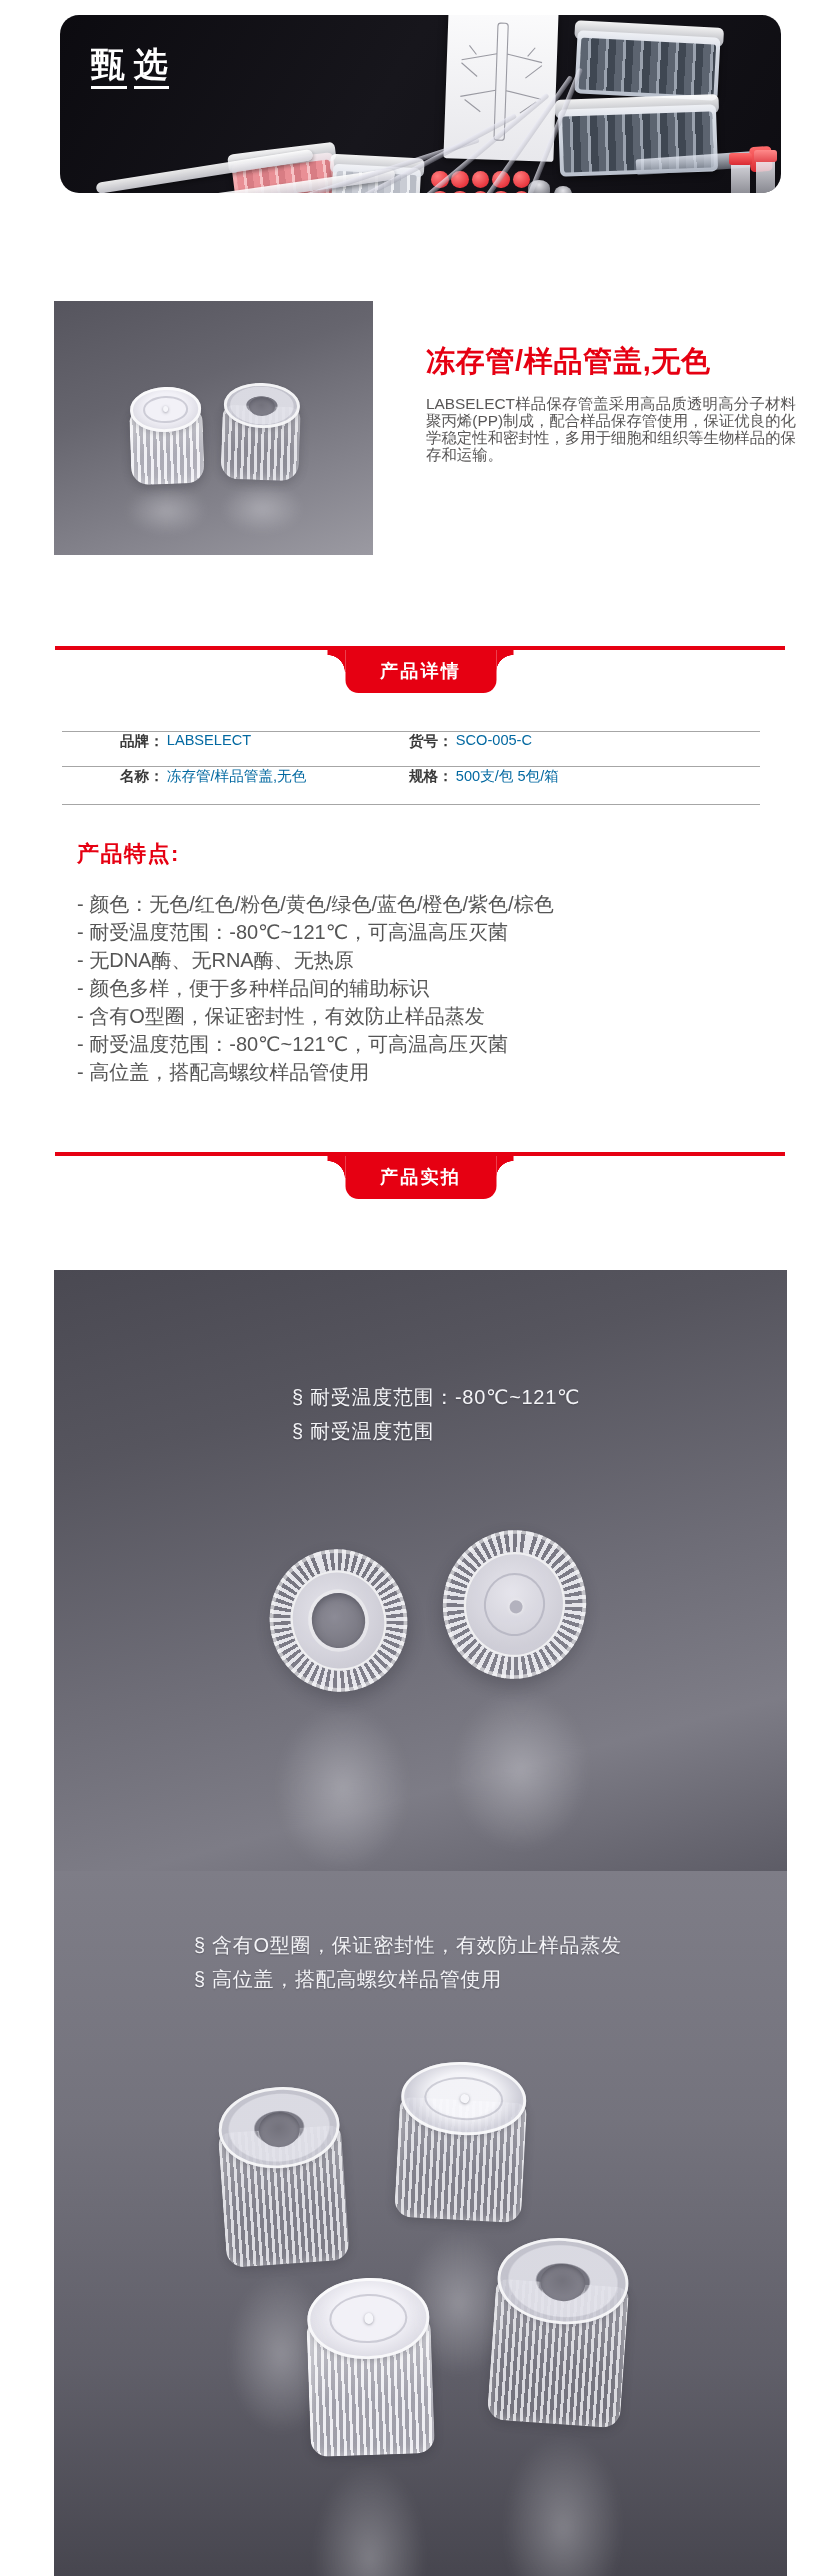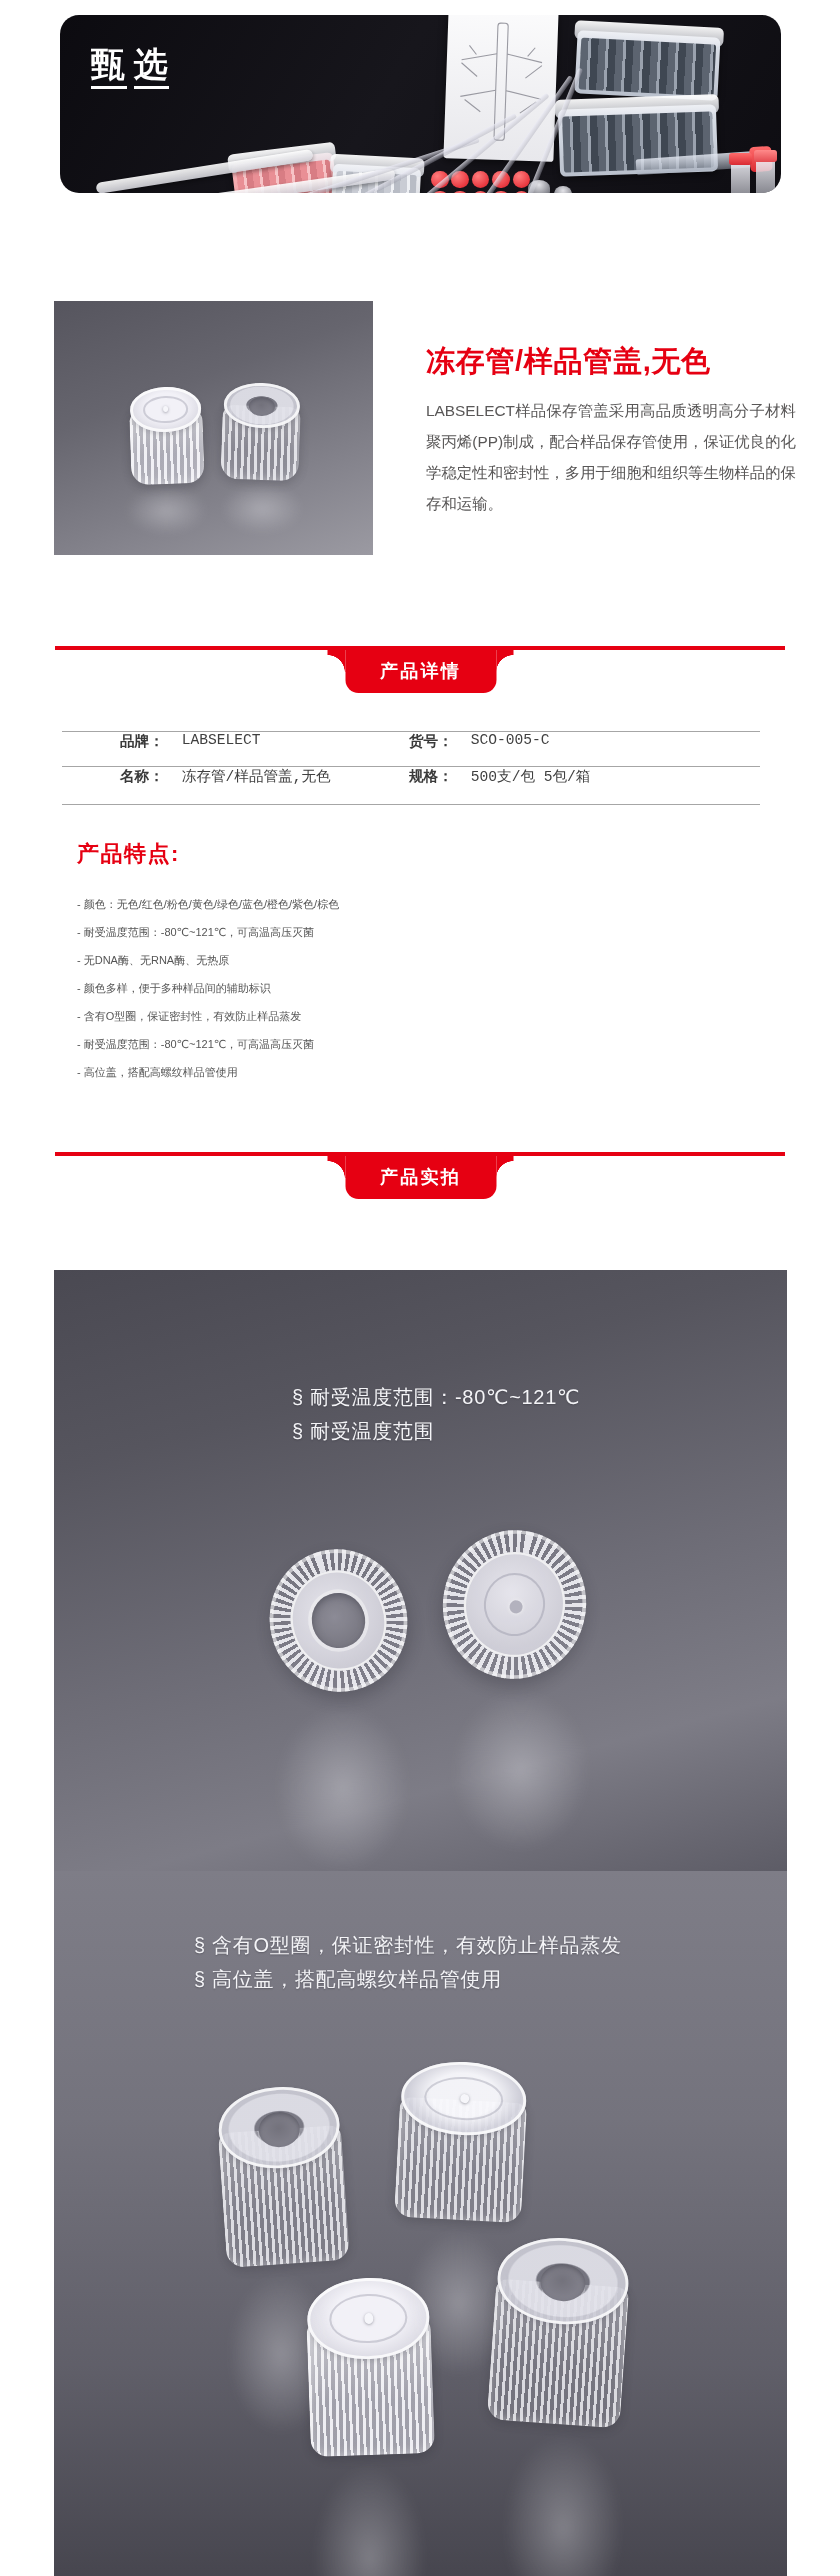--- a/index.html
+++ b/index.html
@@ -36,46 +36,46 @@
   .conical .cap{position:absolute;right:-11.7px;top:-4.4px;width:22px;height:25px;border-radius:4.4px;
     background:linear-gradient(180deg,#ff6b6b,#d92b33);}
   .cryovial{width:19px;height:42px;border-radius:3.7px;background:linear-gradient(180deg,rgba(240,240,246,.9),rgba(190,192,202,.6));}
   .cryovial .vcap{position:absolute;left:-2.2px;top:-7.3px;width:23.4px;height:11.7px;border-radius:2.9px;}
   .minicap{width:22px;height:16px;border-radius:50% 50% 4.4px 4.4px;background:radial-gradient(circle at 50% 30%,rgba(250,250,255,.9),rgba(180,184,196,.5));}
 
   
   .intro-photo{position:absolute;left:54px;top:301px;width:319px;height:254px;
     background:linear-gradient(160deg,#56555e 0%,#66656e 35%,#84838c 72%,#9b9aa2 100%);}
   .intro-title{position:absolute;left:426px;top:342px;margin:0;font-size:29px;font-weight:bold;color:#e60012;letter-spacing:0.7px;}
-  .intro-desc{position:absolute;left:426px;top:395px;width:370px;margin:0;font-size:15.4px;line-height:31px;
+  .intro-desc{position:absolute;left:426px;top:395px;width:370px;margin:0;font-size:15.4px;line-height:17px;
     color:#595757;text-align:justify;}
 
   
   .section-line{position:absolute;left:55px;width:730px;height:3.7px;background:#e60012;}
   .section-tab{position:absolute;left:50%;transform:translateX(-50%);width:151px;height:44px;
     background:#e60012;border-radius:0 0 13px 13px;display:flex;align-items:center;justify-content:center;}
   .section-tab::before{content:"";position:absolute;left:-17.5px;top:0;width:17.5px;height:23.4px;
     background:radial-gradient(circle 17.5px at 0 23.4px,rgba(230,0,18,0) 17px,#e60012 17.5px);}
   .section-tab::after{content:"";position:absolute;right:-17.5px;top:0;width:17.5px;height:23.4px;
     background:radial-gradient(circle 17.5px at 100% 23.4px,rgba(230,0,18,0) 17px,#e60012 17.5px);}
   .section-tab span{color:#fff;font-size:18px;font-weight:bold;letter-spacing:2.2px;}
 
   
   .spec{position:absolute;left:62px;top:731px;width:698px;font-size:14.6px;}
   .spec-row{display:flex;height:34px;border-top:0.7px solid #a6a6a6;}
   .spec-row:last-child{height:37px;border-bottom:0.7px solid #a6a6a6;}
   .spec-cell{display:flex;}
   .spec-cell.c1{width:347px;padding-left:58px;box-sizing:border-box;}
   .spec-label{font-weight:bold;color:#3a3a3a;white-space:pre;}
-  .spec-value{color:#404040;margin-left:18px;font-family:Liberation Mono, monospace;}
+  .spec-value{color:#0369a1;margin-left:3px;}
 
   
   .features{position:absolute;left:77px;top:839px;}
   .features h2{margin:0;font-size:22px;font-weight:bold;color:#e60012;letter-spacing:1.5px;}
-  .features ul{list-style:none;margin:20.5px 0 0 0;padding:0;font-size:11px;line-height:28px;color:#555;}
+  .features ul{list-style:none;margin:20.5px 0 0 0;padding:0;font-size:20px;line-height:28px;color:#555;}
 
   
   .photo{position:absolute;left:54px;width:733px;overflow:hidden;}
   .photo1{top:1270px;height:601px;
     background:linear-gradient(165deg,#4a4952 0%,#56555e 25%,#6d6c76 55%,#7d7c86 78%,#5d5c66 100%);}
   .photo2{top:1871px;height:705px;
     background:linear-gradient(180deg,#7e7d87 0%,#74737d 35%,#605f69 70%,#47464f 100%);}
   .photo-note{position:absolute;color:#f4f4f7;font-size:20px;line-height:34px;letter-spacing:0.7px;
     text-shadow:0 0.7px 1.5px rgba(40,40,50,.35);}
 

